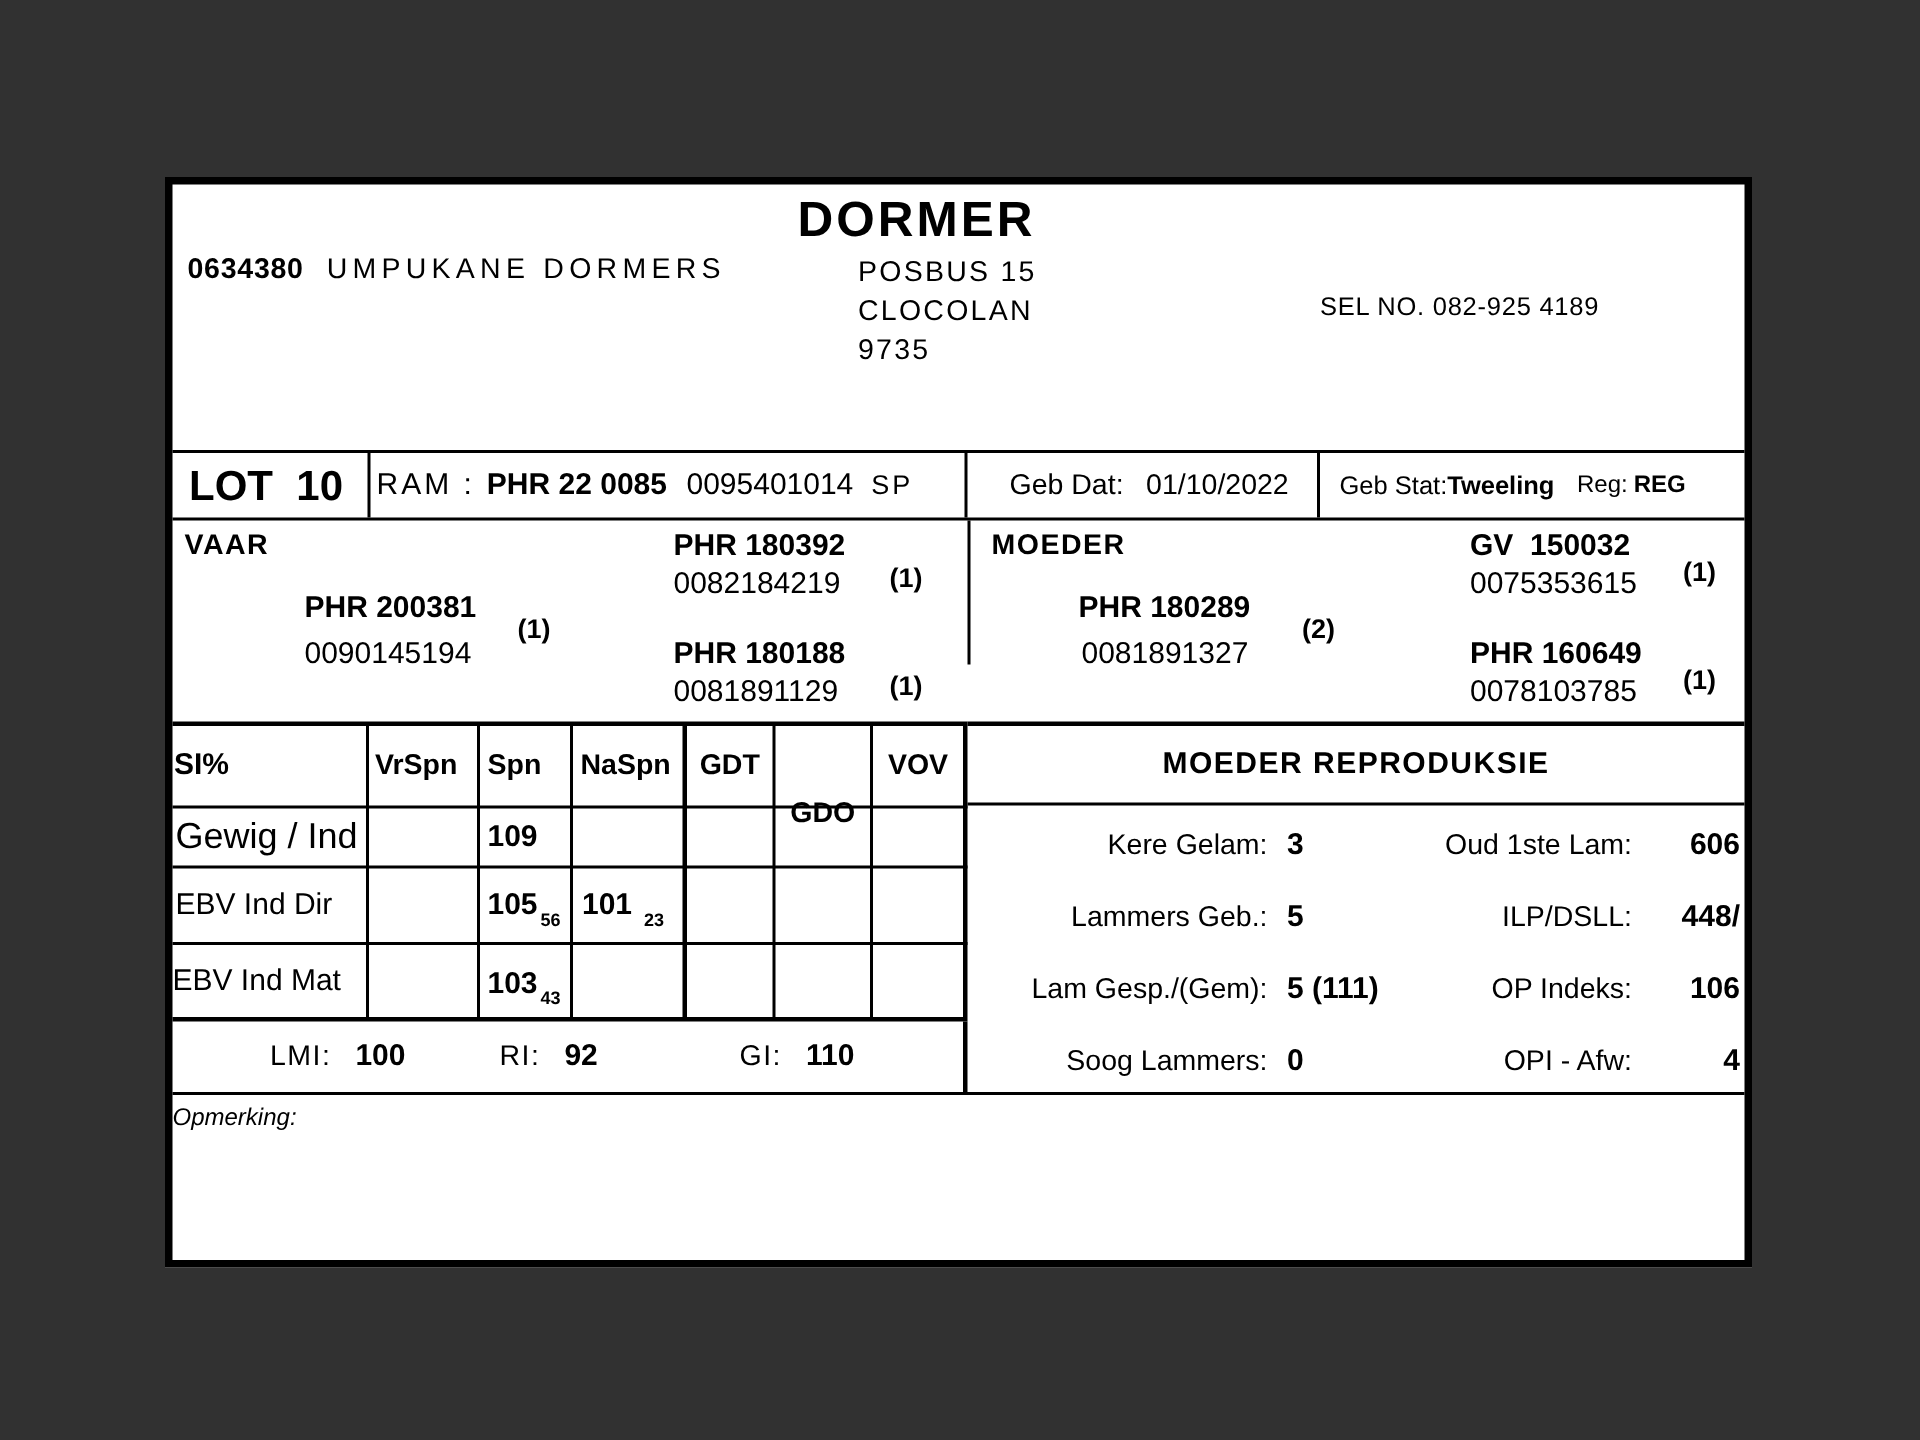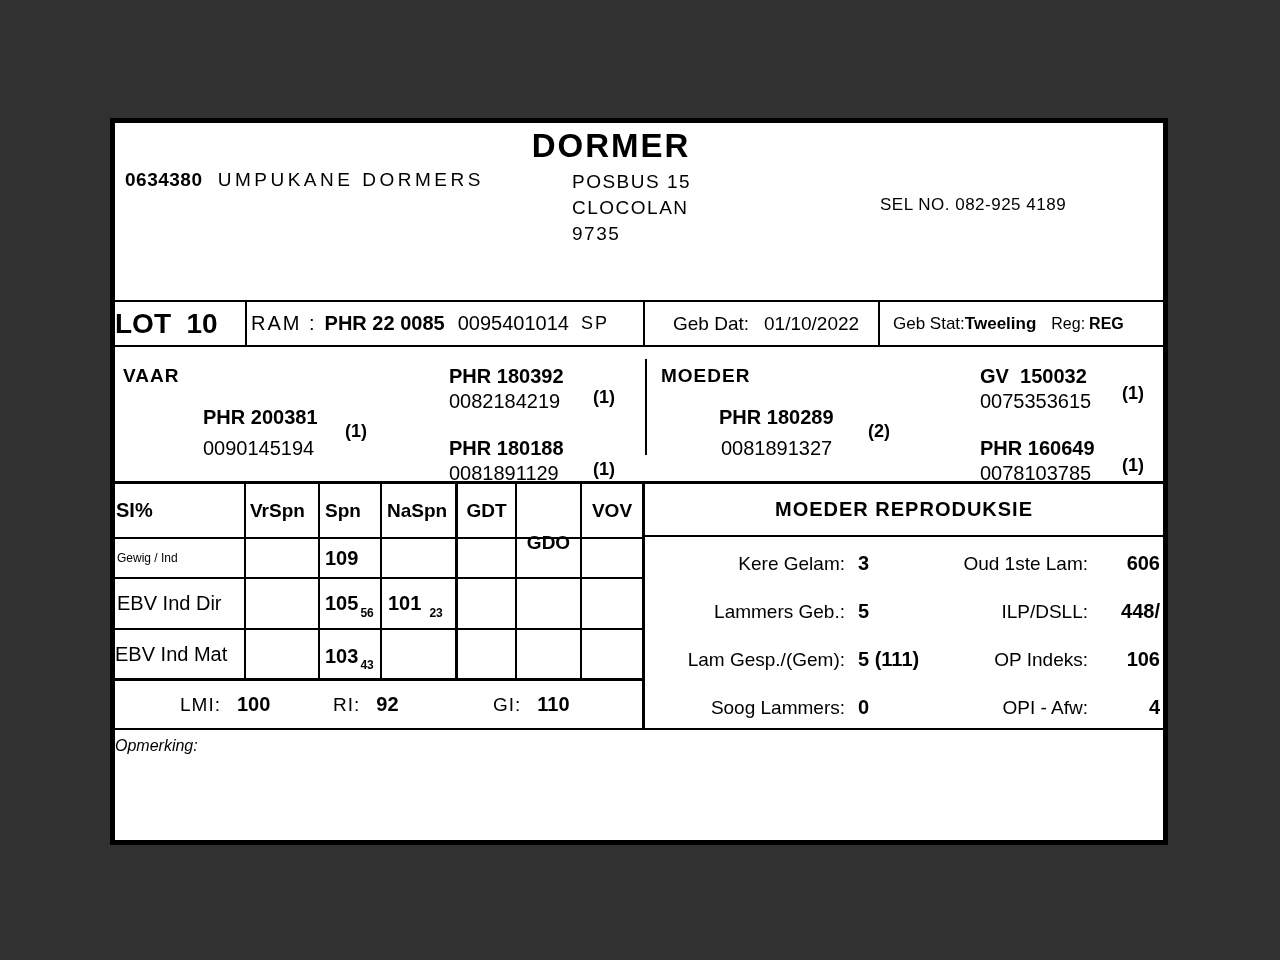--- a/index.html
+++ b/index.html
@@ -15,35 +15,35 @@
   .title{left:340px;top:4px;width:312px;text-align:center;font-size:33px;font-weight:bold;letter-spacing:2px;}
   .member-line{left:10px;top:46px;font-size:19px;white-space:nowrap;}
   .member-no{font-weight:bold;letter-spacing:0.5px;}
   .stud-name{letter-spacing:3.5px;margin-left:10px;}
   .address{left:457px;top:46px;font-size:19px;letter-spacing:1.5px;line-height:26px;}
   .phone{left:765px;top:72px;font-size:17px;letter-spacing:0.5px;}
 
   
   .lot-row{left:0;top:177px;width:1048px;height:47px;border-top:2px solid #000;border-bottom:2px solid #000;}
   .lot-cell{position:absolute;top:0;bottom:0;display:flex;align-items:center;box-sizing:border-box;}
-  .c-lot{left:0;width:132px;border-right:2px solid #000;padding-left:0;font-size:28px;font-weight:bold;}
+  .c-lot{left:0;width:132px;border-right:2px solid #000;padding-left:11px;font-size:28px;font-weight:bold;}
   .c-ram{left:132px;width:398px;border-right:2px solid #000;padding-left:4px;font-size:20px;white-space:nowrap;}
   .ram-label{letter-spacing:2px;}
   .ram-id{font-weight:bold;margin-left:8px;}
   .ram-tag{margin-left:13px;}
   .ram-sp{font-size:18px;letter-spacing:2px;margin-left:12px;}
   .c-gebdat{left:530px;width:235px;border-right:2px solid #000;padding-left:28px;font-size:19px;white-space:nowrap;}
   .c-gebdat .val{font-weight:normal;margin-left:15px;}
   .c-gebstat{left:765px;width:283px;padding-left:13px;font-size:17px;white-space:nowrap;}
   .c-gebstat .val{font-weight:bold;}
   .reg-label{font-size:16px;margin-left:15px;}
   .reg-val{font-weight:bold;font-size:16px;margin-left:4px;}
 
   
-  .ped-box{top:236px;height:96px;padding-left:32px;}
+  .ped-box{top:224px;height:96px;padding-left:32px;}
   .ped-sire{left:0;width:530px;}
   .ped-dam{left:530px;width:518px;border-left:2px solid #000;}
   .ped-heading{font-size:19px;font-weight:bold;letter-spacing:1px;}
   .ped-name{font-size:20px;font-weight:bold;white-space:pre;}
   .ped-tag{font-size:20px;}
   .ped-note{font-size:18px;font-weight:bold;}
 
   
   .si-box{left:0;top:358px;width:530px;height:200px;border-top:3px solid #000;border-bottom:3px solid #000;}
   .gridline{position:absolute;background:#000;}
@@ -154,21 +154,21 @@
         <div class="gridline" style="left:0;top:144px;width:530px;height:2px;"></div>
 
         <div class="si-cell si-head" style="left:0;top:0;width:129px;height:53px;padding-left:1px;font-size:20px;">SI%</div>
         <div class="si-cell si-head" style="left:135px;top:0;width:68px;height:53px;">VrSpn</div>
         <div class="si-cell si-head" style="left:210px;top:0;width:55px;height:53px;">Spn</div>
         <div class="si-cell si-head" style="left:272px;top:0;width:68px;height:53px;">NaSpn</div>
         <div class="si-cell si-head" style="left:343px;top:0;width:57px;height:53px;justify-content:center;">GDT</div>
         <div class="si-cell si-head" style="left:402px;top:0;width:63px;height:53px;justify-content:center;margin-top:32px;">GDO</div>
         <div class="si-cell si-head" style="left:467px;top:0;width:60px;height:53px;justify-content:center;">VOV</div>
 
-        <div class="si-cell" style="left:2px;top:55px;width:127px;height:38px;font-size:12px;">Gewig / Ind</div>
+        <div class="si-cell" style="left:2px;top:55px;width:127px;height:38px;font-size:24px;">Gewig / Ind</div>
         <div class="si-cell si-val" style="left:210px;top:55px;width:55px;height:38px;">
           <span>109</span>
         </div>
 
         <div class="si-cell" style="left:2px;top:95px;width:127px;height:49px;font-size:20px;">EBV Ind Dir</div>
         <div class="si-cell si-val" style="left:210px;top:95px;width:55px;height:49px;">
           <span>105</span>
             <span class="si-sub">56</span>
         </div>
         <div class="si-cell si-val" style="left:273px;top:95px;width:66px;height:49px;">

